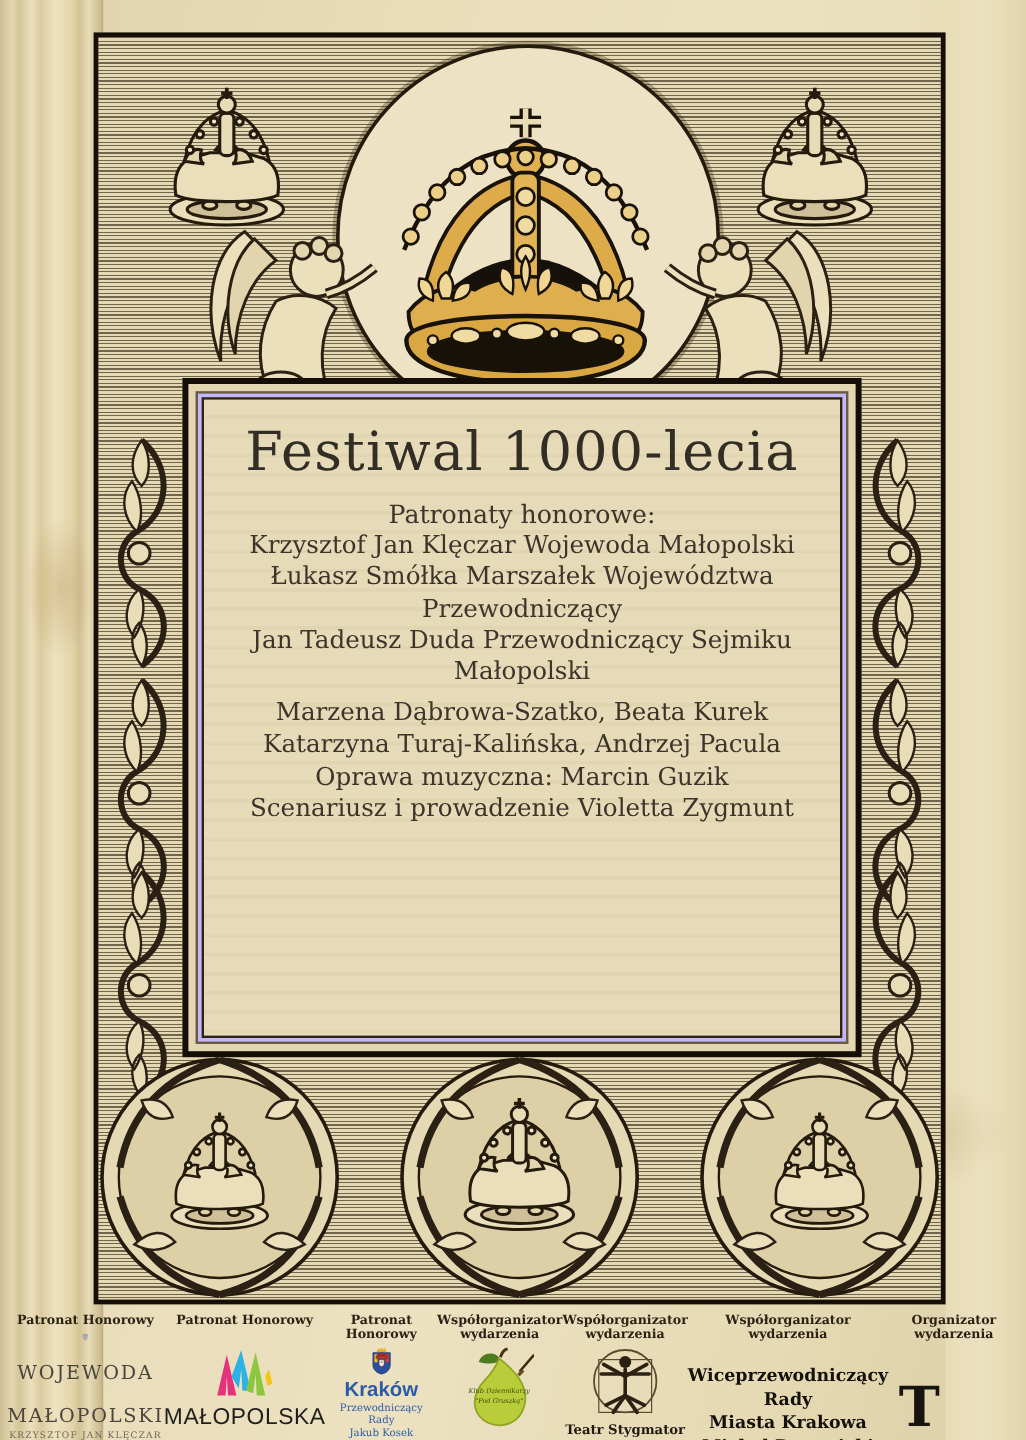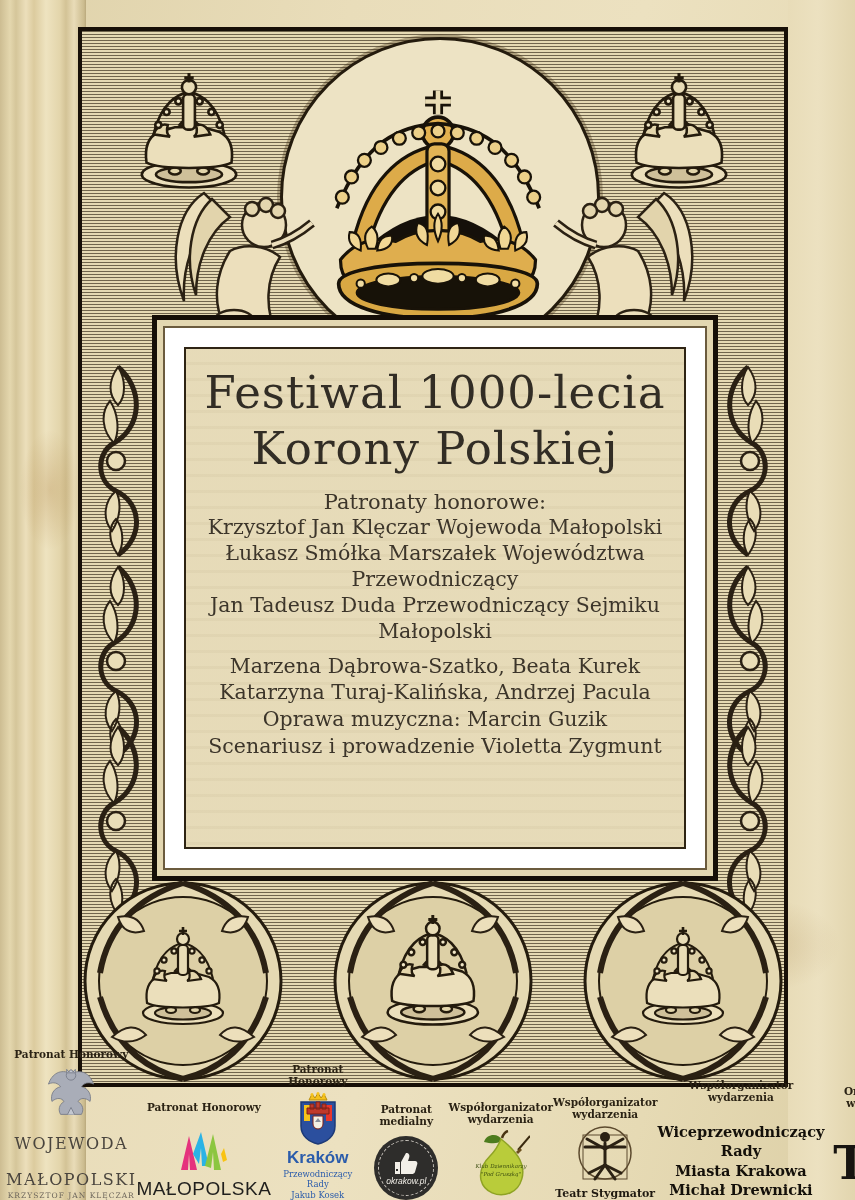--- a/index.html
+++ b/index.html
@@ -21,36 +21,36 @@
     background:
       repeating-linear-gradient(180deg, rgba(41,30,14,.62) 0 1px, rgba(0,0,0,0) 1px 3px),
       #e5d9b3;}
   .halo{position:absolute;left:198px;top:6px;width:314px;height:314px;border-radius:50%;
     background:#ede3c4;border:3px solid #241b0d;box-shadow:0 0 0 3px rgba(70,52,24,.35);}
   svg{display:block}
   
   #panel{position:absolute;left:70px;top:284px;width:566px;height:566px;box-sizing:border-box;
     border:5px solid #150e07;background:#e3d7b1;padding:6px;}
   #panel-mid{width:100%;height:100%;box-sizing:border-box;border:2px solid #6b5b3e;
-    background:#ffffff;padding:19px;}
+    background:#c4b5fd;padding:3px;}
   #panel-inner{position:relative;width:100%;height:100%;box-sizing:border-box;border:2px solid #2e2414;
     background:
       repeating-linear-gradient(180deg, rgba(124,103,60,.05) 0 13px, rgba(124,103,60,.10) 13px 16px),
       #ece1bf;
     text-align:center;overflow:hidden;}
   .title{font-size:45px;line-height:1.25;color:#322d25;letter-spacing:1px;margin-top:16px;}
   .patr-head{margin-top:12px;font-size:21px;color:#3c352a;}
   .patr-name{font-size:20.5px;color:#3c352a;line-height:1.28;}
   .event-line{font-size:28px;font-weight:bold;color:#241d12;line-height:1.2;}
   .event-wrap{margin-top:12px;}
   .perf{font-size:20.5px;color:#3c352a;line-height:1.3;}
   .perf-wrap{margin-top:8px;}
   
   #footer{position:absolute;left:0;top:1090px;width:855px;height:110px;display:flex;
-    padding:4px 6px 0 6px;box-sizing:border-box;align-items:flex-end;}
+    padding:4px 6px 0 6px;box-sizing:border-box;}
   .fcol{display:flex;flex-direction:column;align-items:center;text-align:center;}
   .flabel{font-size:10.5px;font-weight:bold;color:#2a2214;line-height:1.15;margin-bottom:5px;}
   .c1{flex:0 0 15%;} .c2{flex:0 0 13%;} .c3{flex:0 0 11%;} .c4{flex:0 0 10%;}
   .c5{flex:0 0 10%;} .c6{flex:0 0 11%;} .c7{flex:0 0 17%;} .c8{flex:0 0 13%;}
   .woj1{font-size:16px;letter-spacing:1.5px;color:#4a453e;margin-top:17px;}
   .woj2{font-size:7.5px;letter-spacing:1px;color:#6e675c;margin-top:2px;}
   .malo{font-family:"Liberation Sans",sans-serif;font-size:19px;letter-spacing:.5px;color:#201f1d;margin-top:4px;}
   .krk1{font-family:"Liberation Sans",sans-serif;font-size:17px;font-weight:bold;color:#2b5cab;margin-top:2px;}
   .krk2{font-size:8.5px;color:#2b5cab;margin-top:1px;}
   .stygm{font-size:11px;font-weight:bold;color:#1f1910;margin-top:2px;}
@@ -219,21 +219,20 @@
       <use href="#crownS" transform="translate(41,50) scale(1.0)"></use>
       <use href="#crownS" transform="translate(283,38) scale(1.13)"></use>
       <use href="#crownS" transform="translate(541,50) scale(1.0)"></use>
     </svg>
 
     <div id="panel">
       <div id="panel-mid">
           <div id="panel-inner">
         <div class="title">
           <div>Festiwal 1000-lecia</div>
-          <div>Korony Polskiej</div>
         </div>
         <div class="patr-head">Patronaty honorowe:</div>
         <div class="patr-name">Krzysztof Jan Klęczar Wojewoda Małopolski</div>
         <div class="patr-name">Łukasz Smółka Marszałek Województwa Przewodniczący</div>
         <div class="patr-name">Jan Tadeusz Duda Przewodniczący Sejmiku Małopolski</div>
         <div class="perf-wrap">
           <div class="perf">Marzena Dąbrowa-Szatko, Beata Kurek</div>
           <div class="perf">Katarzyna Turaj-Kalińska, Andrzej Pacula</div>
           <div class="perf">Oprawa muzyczna: Marcin Guzik</div>
           <div class="perf">Scenariusz i prowadzenie Violetta Zygmunt</div>
@@ -284,30 +283,20 @@
           <rect x="31" y="13" width="6" height="16" fill="#e8362d"></rect>
         <path d="M12 16 h22 v6 h-22 Z M15 12 h4 v5 h-4 Z M21 10 h4 v7 h-4 Z M27 12 h4 v5 h-4 Z" fill="#c0392b" stroke="#7e2117" stroke-width="1"></path>
         <path d="M18 24 h10 v8 a5 5 0 0 1 -10 0 Z" fill="#f5f0e4" stroke="#7e2117" stroke-width="1"></path>
         <path d="M23 26 l-3 4 h6 Z" fill="#8a8f9a"></path>
       </svg>
       <div class="krk1">Kraków</div>
       <div class="krk2">Przewodniczący Rady</div>
       <div class="krk2">Jakub Kosek</div>
     </div>
 
-    <div class="fcol c4">
-      <div class="flabel">Patronat medialny</div>
-      <div class="okr-circle">
-        <svg width="30" height="30" viewBox="0 0 30 30" style="margin-bottom:10px">
-          <path d="M10 14 l5 -9 c3 0 4 2 3 5 l-1 3 h7 c2 0 3 2 2 4 l-2 7 c-.5 1.5 -2 2 -3 2 h-11 Z M4 14 h5 v12 H4 Z" fill="#f2efe8"></path>
-          <rect x="5" y="21" width="2" height="2" fill="#2e2d2b"></rect>
-        </svg>
-        <div class="okr-text">okrakow.pl</div>
-      </div>
-    </div>
 
     <div class="fcol c5">
       <div class="flabel">Współorganizator wydarzenia</div>
       <svg width="58" height="70" viewBox="0 0 58 70">
         <path d="M30 8 q2 -6 6 -7" stroke="#4a3413" stroke-width="2.5" fill="none"></path>
         <path d="M30 10 C26 2 14 4 12 12 C20 14 27 14 30 10 Z" fill="#4d7c1e"></path>
         <path d="M29 9 C38 16 44 22 48 30 C54 42 50 58 38 63 C26 68 12 62 9 50 C7 40 12 32 18 26 C24 20 27 14 29 9 Z" fill="#b9cc3a" stroke="#8fa324" stroke-width="1.5"></path>
         <path d="M46 20 L58 6" stroke="#3a2a10" stroke-width="2"></path>
         <path d="M44 22 l4 -4 2 2 -4 4 Z" fill="#6b4f1d"></path>
         <text x="29" y="38" text-anchor="middle" font-size="5.5" font-style="italic" fill="#3c4d10" font-family="DejaVu Serif,serif" id="pear-t1">Klub Dziennikarzy</text>

